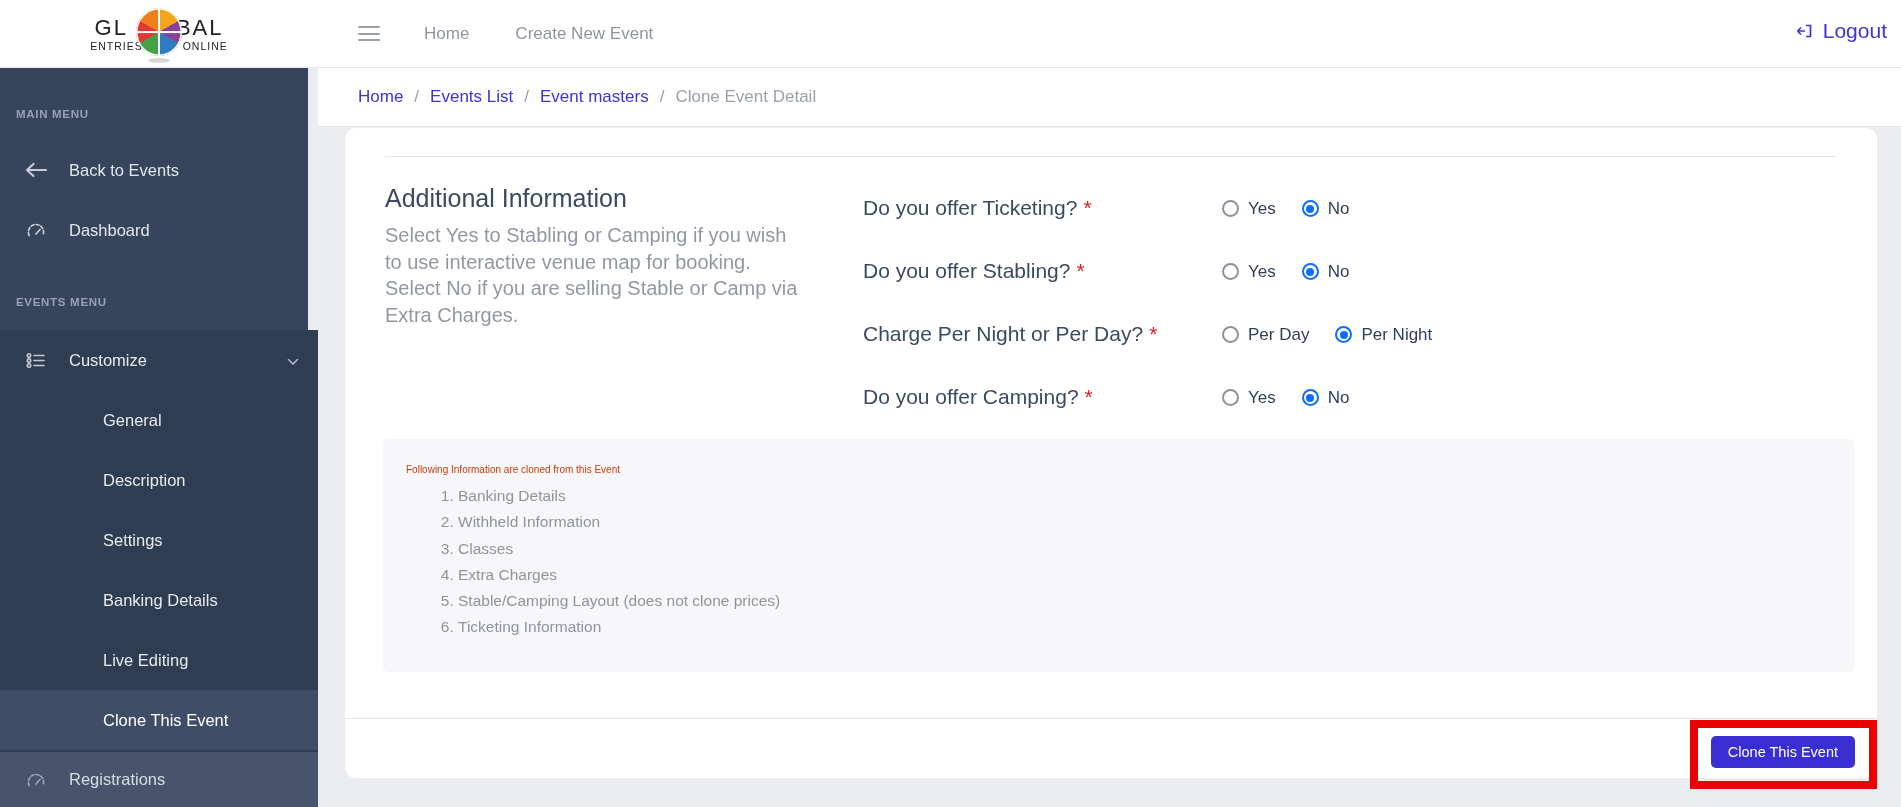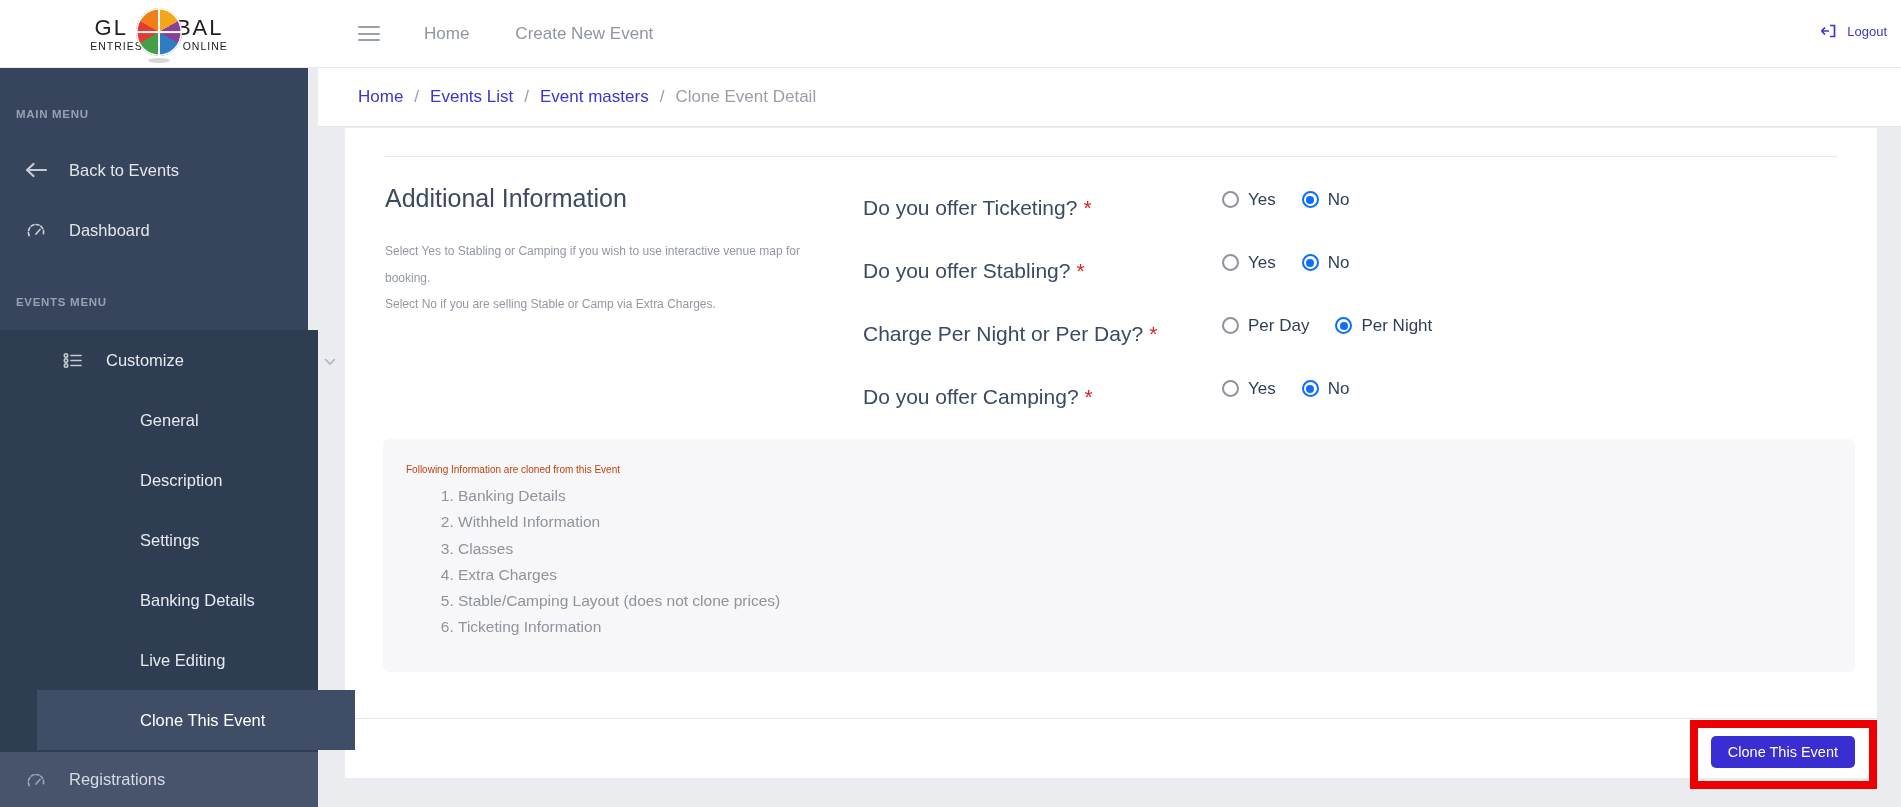--- a/index.html
+++ b/index.html
@@ -19,55 +19,55 @@
   .globe::after { content:""; position:absolute; left:50%; top:-2px; bottom:-2px; width:2px; background:#fff; transform:translateX(-50%); }
   .globe::before { content:""; position:absolute; top:50%; left:-2px; right:-2px; height:2px; background:#fff; transform:translateY(-50%); }
   .globe-shadow { position:absolute; left:50%; bottom:-12px; transform:translateX(-50%); width:22px; height:5px; border-radius:50%; background:#d7d7d7; }
 
   .hamburger { position:absolute; left:358px; top:26px; width:22px; height:15px; display:flex; flex-direction:column; justify-content:space-between; cursor:pointer; }
   .hamburger span { display:block; height:2px; background:#9aa0a8; border-radius:1px; }
 
   .nav-links { position:absolute; left:424px; top:0; height:68px; display:flex; align-items:center; gap:46px; }
   .nav-link { font-size:17px; color:#8f96a0; cursor:pointer; }
 
-  .logout { position:absolute; right:14px; top:0; height:62px; display:flex; align-items:center; gap:9px; color:#3b35d1; font-size:13px; cursor:pointer; }
+  .logout { position:absolute; right:14px; top:0; height:62px; display:flex; align-items:center; gap:9px; color:#3b35d1; font-size:21px; cursor:pointer; }
 
   
   .sidebar { position:absolute; left:0; top:68px; width:308px; height:739px; background:#36455c; z-index:4; }
   .menu-label { position:absolute; left:16px; font-size:11.5px; font-weight:bold; letter-spacing:.7px; color:#97a1b1; }
   .side-item { position:absolute; left:0; width:318px; height:44px; display:flex; align-items:center; padding-left:24px; gap:21px; color:#e2e6ea; font-size:16.5px; cursor:pointer; }
   .side-icon { width:24px; display:flex; justify-content:center; }
   .submenu { position:absolute; left:0; top:262px; width:318px; height:422px; background:#2f3d52; }
-  .sub-row { position:relative; width:318px; height:60px; display:flex; align-items:center; padding-left:24px; gap:21px; color:#e6eaee; font-size:16.5px; cursor:pointer;margin-left:37px; }
+  .sub-row { position:relative; width:318px; height:60px; display:flex; align-items:center; padding-left:24px; gap:21px; color:#e6eaee; font-size:16.5px; cursor:pointer; }
   .sub-child { padding-left:103px; }
   .sub-row.active { background:#3f4d66; color:#ffffff; }
   .chevron { position:absolute; right:19px; top:50%; transform:translateY(-50%); }
   .registrations { position:absolute; left:0; top:684px; width:318px; height:55px; background:#47546c; display:flex; align-items:center; padding-left:24px; gap:21px; color:#d7dce3; font-size:16.5px; cursor:pointer; }
 
   
   .breadcrumb-bar { position:absolute; left:318px; top:68px; width:1583px; height:59px; background:#ffffff; border-bottom:1px solid #e4e6e9; display:flex; align-items:center; padding-left:40px; z-index:3; }
   .crumb { font-size:17px; }
   .crumb-link { color:#3b35d1; cursor:pointer; }
   .crumb-sep { color:#9aa0a8; margin:0 11px; }
   .crumb-current { color:#9aa0a8; }
 
   
   .page { position:absolute; left:318px; top:127px; width:1583px; height:680px; background:#eaecef; }
-  .card { position:absolute; left:27px; top:1px; width:1532px; height:650px; background:#ffffff; border-radius:2px; }
+  .card { position:absolute; left:27px; top:1px; width:1532px; height:650px; background:#ffffff; border-radius:11px; }
   .card-divider-top { position:absolute; left:40px; right:40px; top:28px; height:1px; background:#e6e7ea; }
 
   .left-col { position:absolute; left:40px; top:40px; width:420px; }
   .section-title { font-size:25px; font-weight:400; color:#3b4a61; margin-top:16px; }
-  .section-desc { margin-top:25px; font-size:12px; line-height:26.5px; color:#9298a2; }
+  .section-desc { margin-top:9px; font-size:20px; line-height:26.5px; color:#9298a2; }
 
   .q-col { position:absolute; left:518px; top:48px; }
   .q-row { height:63px; display:flex; align-items:center; font-size:21px; color:#3a4a61; }
   .req { color:#e02020; margin-left:6px; }
 
-  .r-col { position:absolute; left:877px; top:40px; }
+  .r-col { position:absolute; left:877px; top:49px; }
   .radio-row { height:63px; display:flex; align-items:center; gap:26px; }
   .opt { display:flex; align-items:center; gap:9px; cursor:pointer; }
   .radio { width:17px; height:17px; border-radius:50%; border:2px solid #8d929c; background:#fff; position:relative; flex:0 0 auto; }
   .radio.sel { border-color:#0d6efd; }
   .radio.sel::after { content:""; position:absolute; inset:2.5px; background:#0d6efd; border-radius:50%; }
   .optlab { font-size:17px; color:#2f3f57; }
 
   .info-box { position:absolute; left:38px; right:22px; top:311px; height:233px; background:#f7f7f9; border-radius:6px; padding:18px 0 0 23px; }
   .info-title { font-size:10px; color:#c2410c; line-height:26px; }
   .info-box ol { margin-top:0; padding-left:52px; font-size:15.5px; color:#8e939d; line-height:26.3px; }

